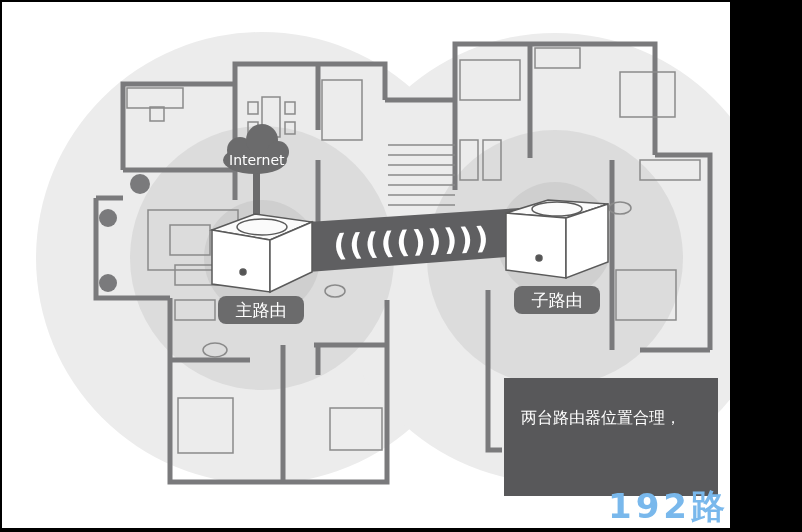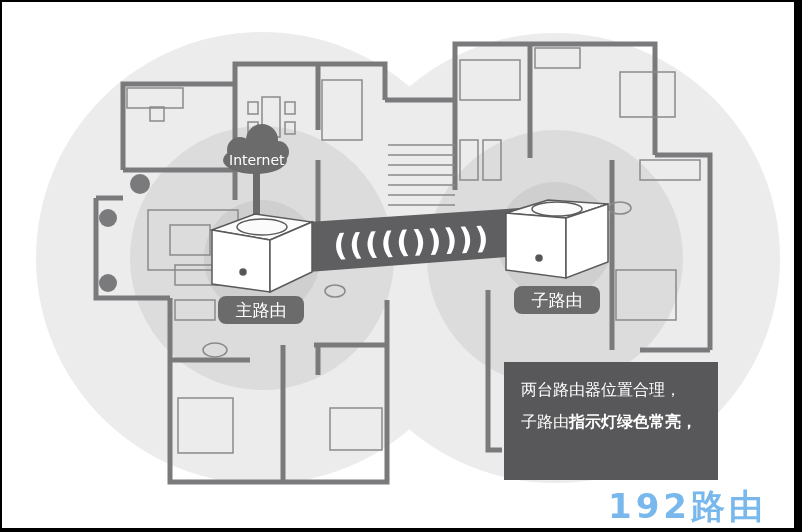--- a/index.html
+++ b/index.html
@@ -1,21 +1,21 @@
 <!DOCTYPE html>
 <html><head>
 <meta charset="utf-8">
 <style>
   html,body{margin:0;padding:0;}
   body{width:802px;height:532px;overflow:hidden;background:#000;font-family:"DejaVu Sans",sans-serif;}
-  .frame{position:absolute;left:2px;top:2px;width:792px;height:526px;background:#fff;overflow:hidden;}
+  .frame{position:absolute;left:2px;top:2px;width:728px;height:526px;background:#fff;overflow:hidden;}
   svg.plan{position:absolute;left:0;top:0;}
   .label{position:absolute;background:#6b6b6c;color:#fff;border-radius:8px;font-size:17px;text-align:center;line-height:28px;}
   .cloud-text{position:absolute;color:#fff;font-size:14px;}
-  .infobox{position:absolute;left:502px;top:360px;width:214px;height:118px;background:#58585a;color:#fff;font-size:16px;padding:12px 0 0 17px;box-sizing:border-box;line-height:32px;}
+  .infobox{position:absolute;left:502px;top:376px;width:214px;height:118px;background:#58585a;color:#fff;font-size:16px;padding:24px 0 0 17px;box-sizing:border-box;line-height:32px;}
   .infobox b{font-weight:bold;}
   .watermark{position:absolute;left:606px;top:482px;color:#79b8ec;font-size:34px;font-weight:bold;letter-spacing:4px;}
 </style>
 </head>
 <body>
 
 <div class="frame">
   <svg class="plan" width="796" height="526" viewBox="2 2 796 526">
 
     <circle cx="262" cy="258" r="226" fill="#ececec"></circle>
@@ -126,17 +126,16 @@
 
   <div style="position:absolute;left:320px;top:222px;width:180px;text-align:center;color:#fff;font-size:30px;font-weight:bold;letter-spacing:2px;transform:rotate(-3deg);">
     <span>(((((</span><span>)))))</span>
   </div>
 
   <div class="label" style="left:216px;top:294px;width:86px;">主路由</div>
   <div class="label" style="left:512px;top:284px;width:86px;">子路由</div>
 
   <div class="infobox">
     <div>两台路由器位置合理，</div>
-    <div><span>子路由</span><b>指示灯绿色常亮，</b></div>
   </div>
 
   <div class="watermark">192路由网</div>
 </div>
 
 </body></html>

